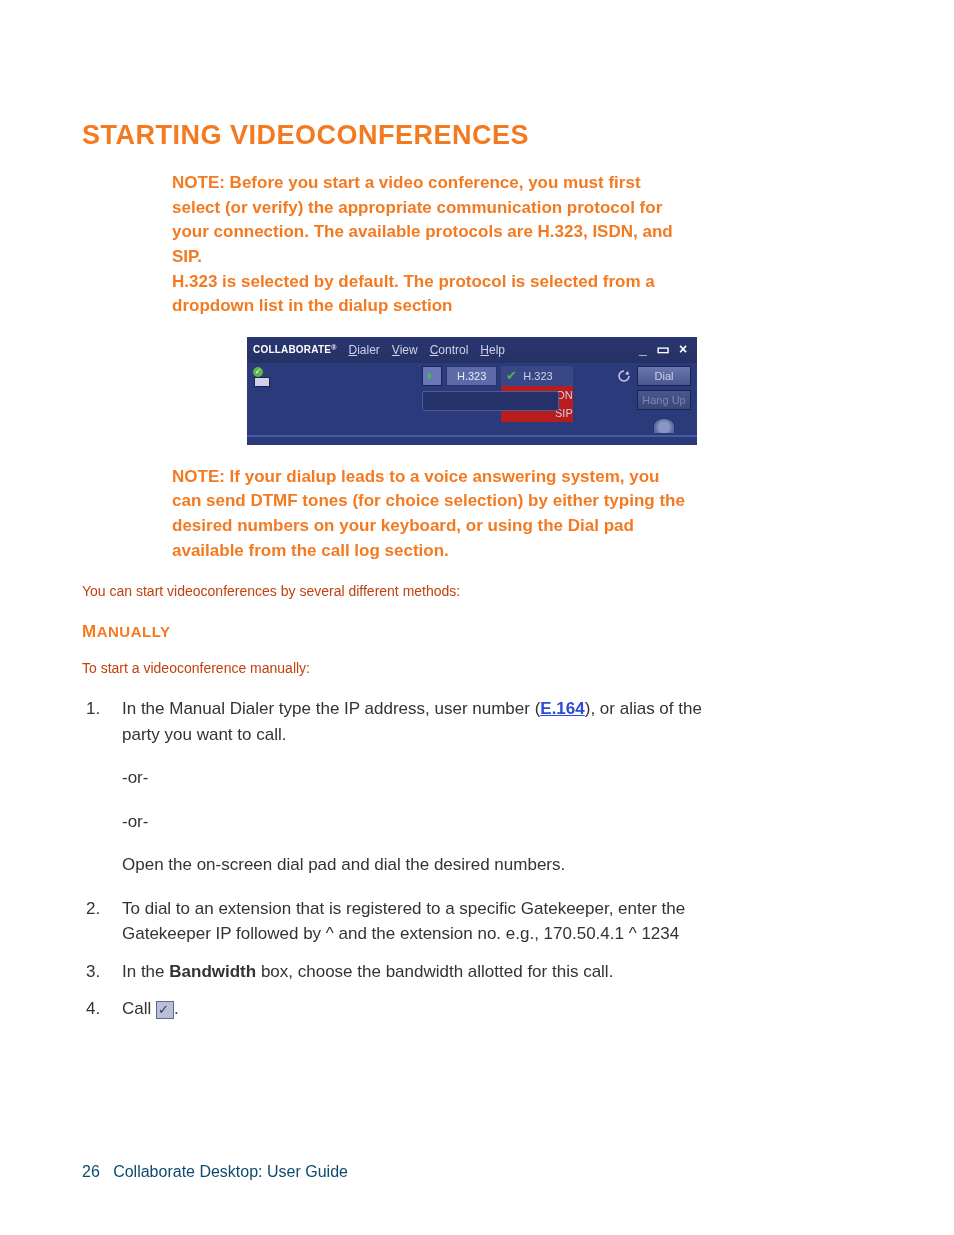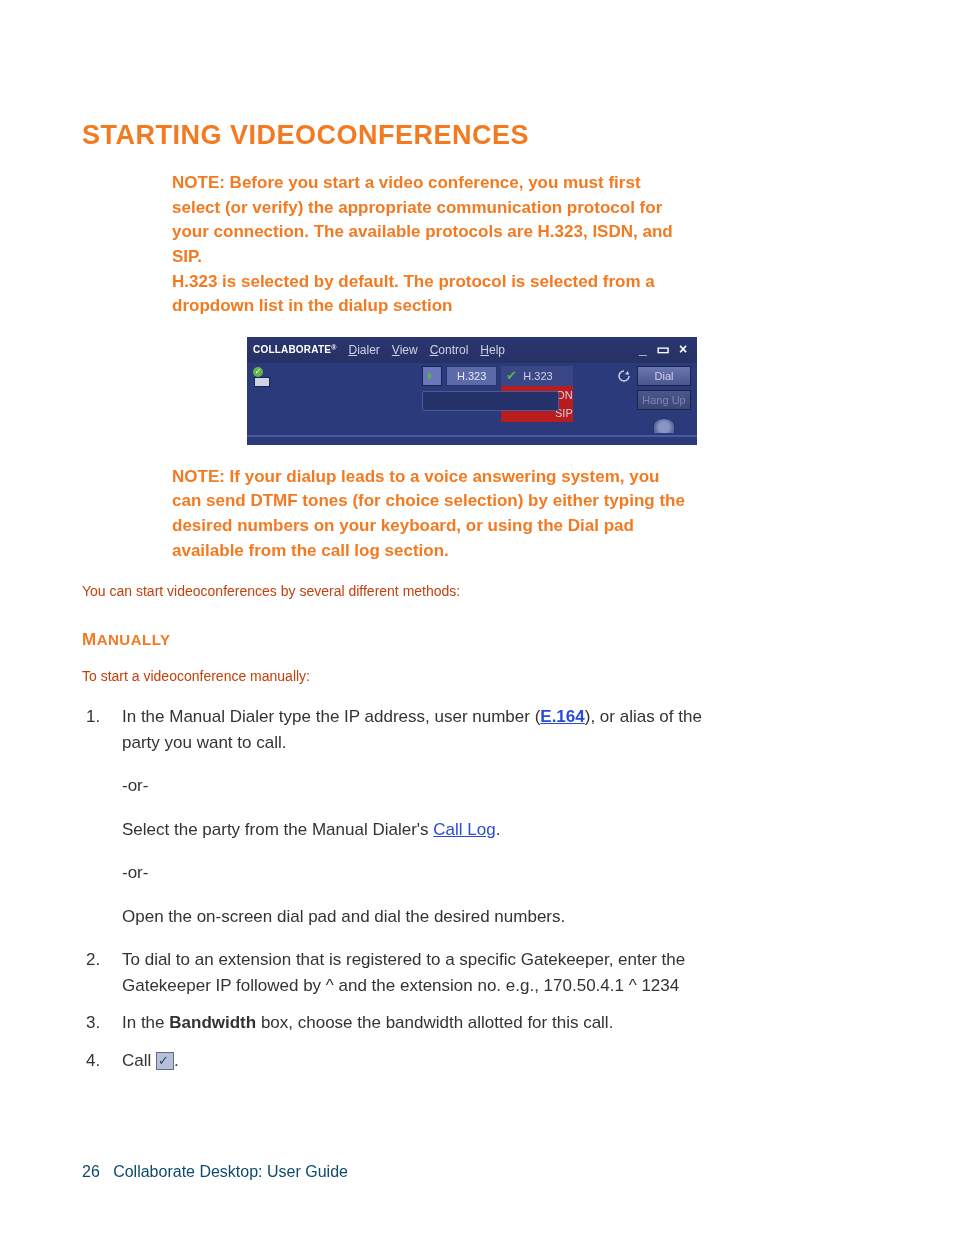--- a/index.html
+++ b/index.html
@@ -36,21 +36,21 @@
     color: #c2410c;
     font-size: 14px;
     line-height: 1.45;
     margin: 10px 0 18px 0;
   }
   .h2 {
     color: #f37a21;
     font-weight: bold;
     font-size: 17px;
     letter-spacing: 0.5px;
-    margin: 28px 0 16px 0;
+    margin: 20px 0 16px 0;
   }
   .h2 .caps {
     font-size: 15px;
   }
   ol.steps {
     list-style: none;
     counter-reset: step;
     padding: 0;
     margin: 0;
     font-size: 17px;
@@ -380,23 +380,20 @@
   <div class="h2">
     <span>M</span><span class="caps">ANUALLY</span>
   </div>
 
   <p class="body-text">To start a videoconference manually:</p>
 
   <ol class="steps">
     <li>
       <span>In the Manual Dialer type the IP address, user number (</span><a href="#" class="link">E.164</a><span>), or alias of the party you want to call.</span>
       <div class="sub">-or-</div>
-      <div class="sub">
-        <span>Select the party from the Manual Dialer's </span><a href="#" class="link plain">Call Log</a><span>.</span>
-      </div>
       <div class="sub">-or-</div>
       <div class="sub">Open the on-screen dial pad and dial the desired numbers.</div>
     </li>
     <li>To dial to an extension that is registered to a specific Gatekeeper, enter the Gatekeeper IP followed by  ^  and the extension no. e.g., 170.50.4.1 ^ 1234</li>
     <li>
       <span>In the </span><b>Bandwidth</b><span> box, choose the bandwidth allotted for this call.</span>
     </li>
     <li>
       <span>Call </span><span class="inline-icon"></span><span>.</span>
     </li>

